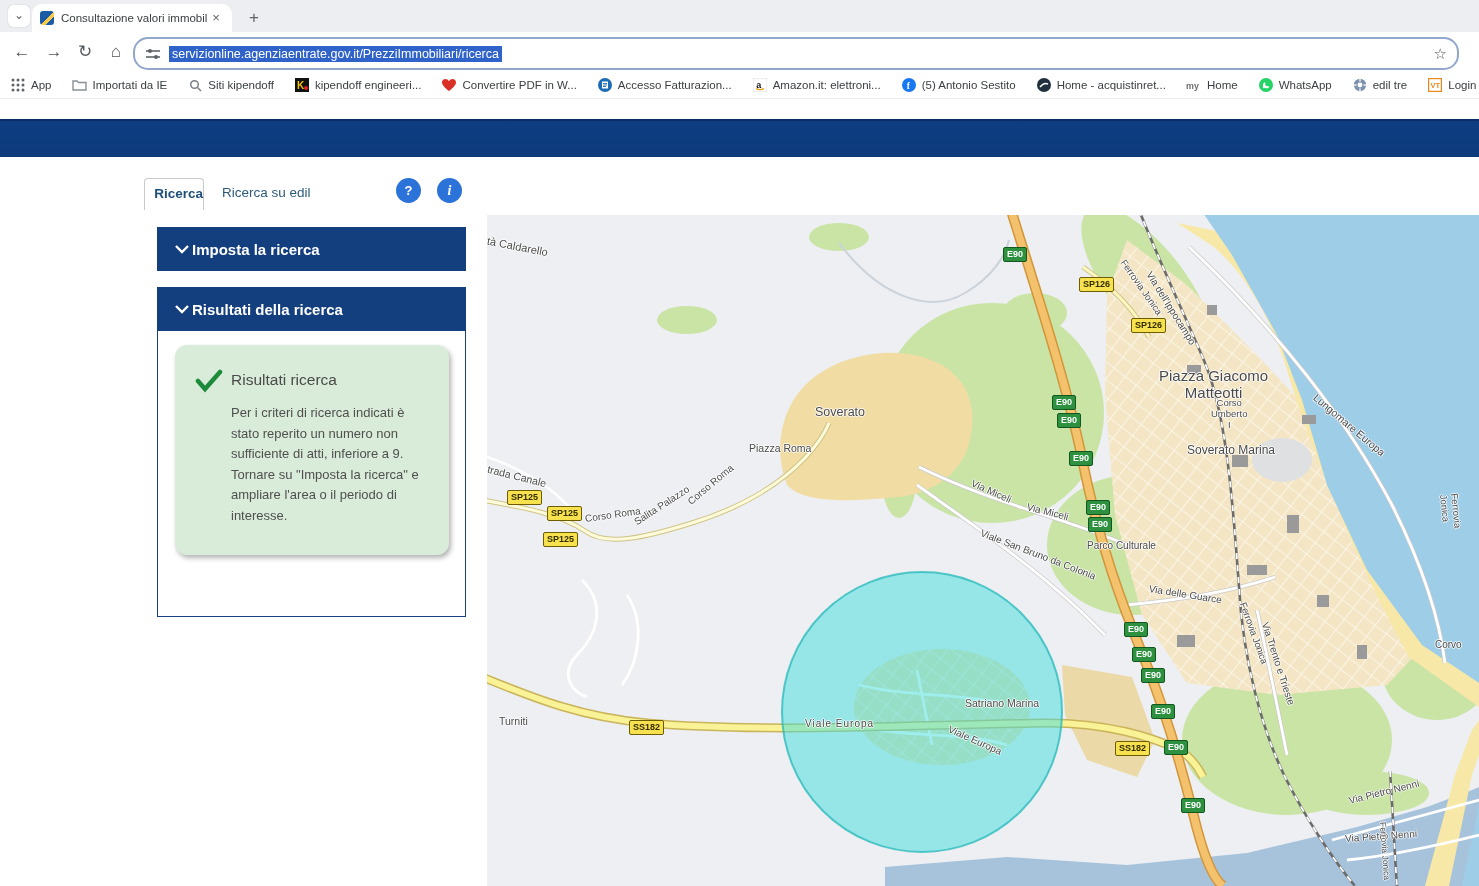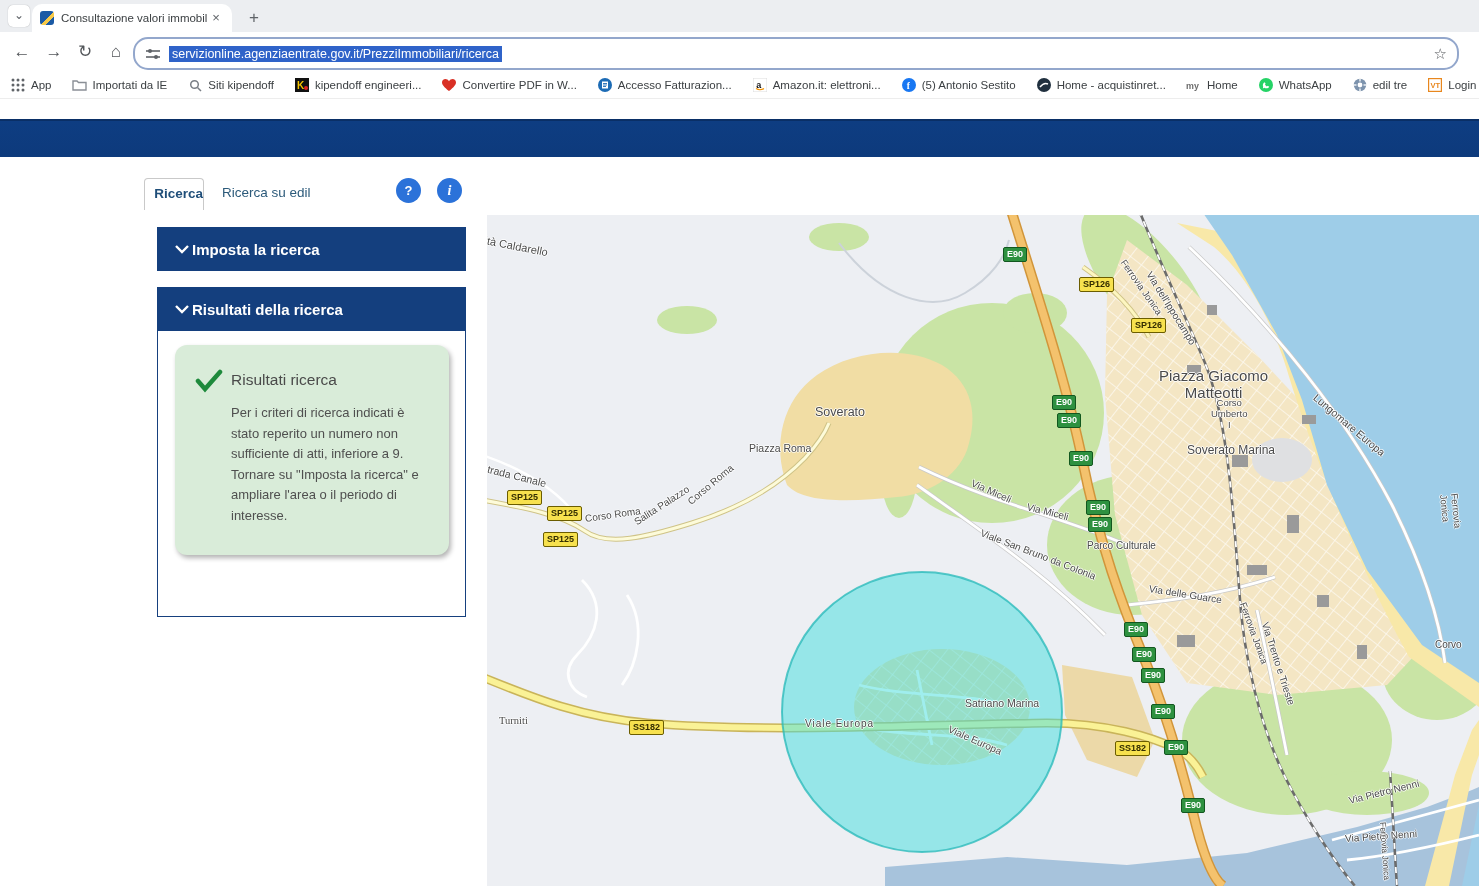--- a/index.html
+++ b/index.html
@@ -393,21 +393,21 @@
 Matteotti</div>
         <div class="mlabel" style="left: 724px; top: 182px; font-size: 9.5px; text-align: center;">Corso
 Umberto
 I</div>
         <div class="mlabel" style="left: 700px; top: 228px; font-size: 12px;">Soverato Marina</div>
         <div class="mlabel" style="left: 828px; top: 175px; font-size: 10.5px; transform: rotate(40deg);">Lungomare Europa</div>
         <div class="mlabel" style="left: 948px; top: 424px; font-size: 10px;">Corvo</div>
         <div class="mlabel" style="left: 478px; top: 482px; font-size: 10.5px;">Satriano Marina</div>
         <div class="mlabel" style="left: 318px; top: 503px; font-size: 10px; letter-spacing: 1px;">Viale Europa</div>
         <div class="mlabel" style="left: 462px; top: 508px; font-size: 10px; transform: rotate(24deg);">Viale Europa</div>
-        <div class="mlabel" style="left: 12px; top: 500px; font-size: 10.5px; font-family: Liberation Serif, serif;">Turniti</div>
+        <div class="mlabel" style="left: 12px; top: 500px; font-size: 10.5px;">Turniti</div>
         <div class="mlabel" style="left: 862px; top: 580px; font-size: 10px; transform: rotate(-14deg);">Via Pietro Nenni</div>
         <div class="mlabel" style="left: 858px; top: 618px; font-size: 10px; transform: rotate(-4deg);">Via Pietro Nenni</div>
         <div class="mlabel" style="left: 896px; top: 602px; font-size: 8.5px; transform: rotate(86deg);">Ferrovia Jonica</div>
         <span class="mbadge mb-yellow" style="left: 20px; top: 275px;">SP125</span>
         <span class="mbadge mb-yellow" style="left: 60px; top: 291px;">SP125</span>
         <span class="mbadge mb-yellow" style="left: 56px; top: 317px;">SP125</span>
         <span class="mbadge mb-yellow" style="left: 592px; top: 62px;">SP126</span>
         <span class="mbadge mb-yellow" style="left: 644px; top: 103px;">SP126</span>
         <span class="mbadge mb-yellow" style="left: 142px; top: 505px;">SS182</span>
         <span class="mbadge mb-yellow" style="left: 628px; top: 526px;">SS182</span>

